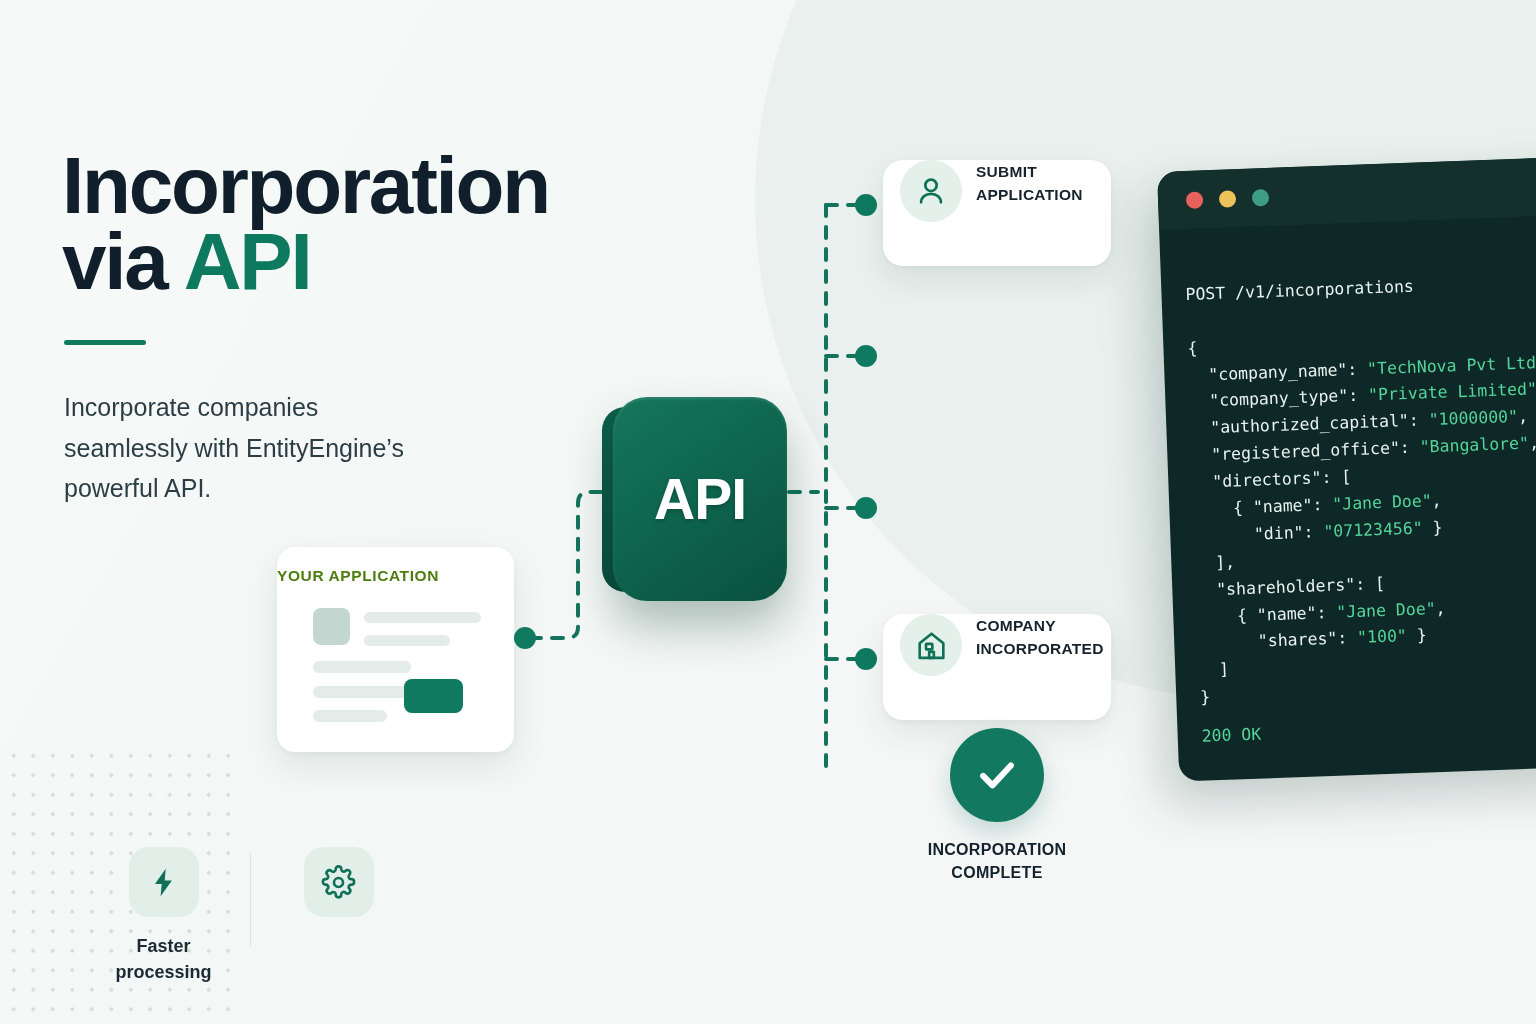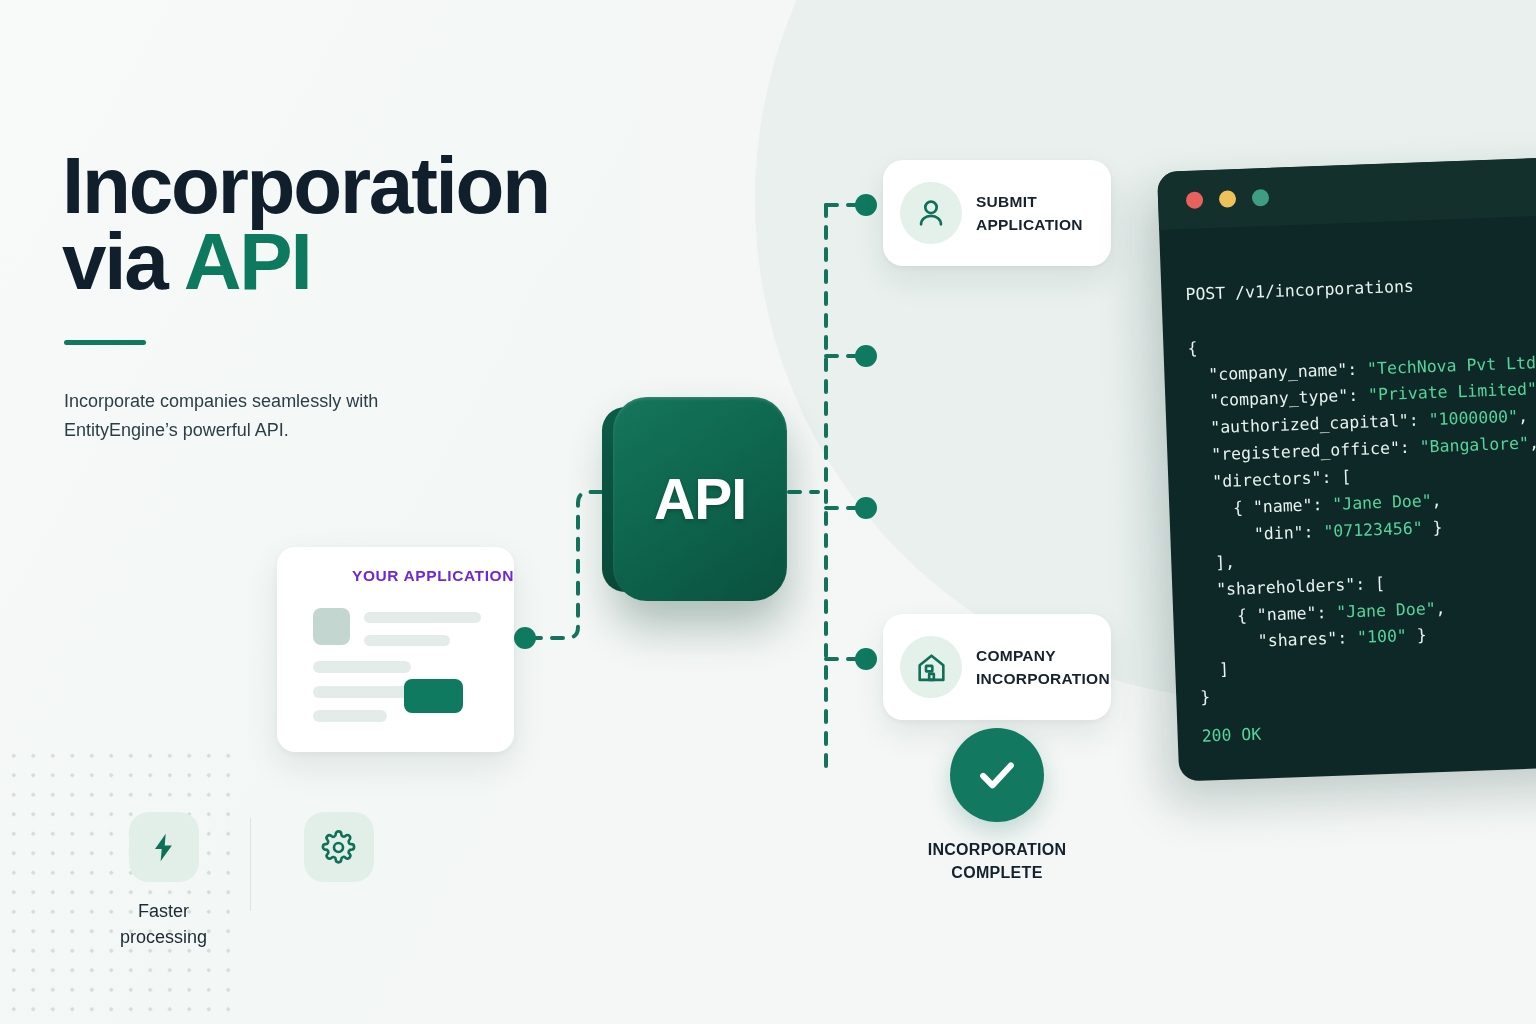--- a/index.html
+++ b/index.html
@@ -41,34 +41,34 @@
     letter-spacing:-2.2px;
     color:#101f2b;
   }
   .hero h1 .api-accent{color:#0d7a5f;}
   .hero .rule{
     width:82px;height:5px;border-radius:3px;background:#0f7a60;
     margin:40px 0 0 2px;
   }
   .hero p{
     margin:42px 0 0 2px;
-    font-size:18px;line-height:1.62;
+    font-size:25px;line-height:1.62;
     color:#2c3e45;
     max-width:380px;
   }
 
   
   .app-card{
     position:absolute;left:277px;top:547px;width:237px;height:205px;
     background:#fff;border-radius:18px;
     box-shadow:0 14px 34px rgba(25,60,50,.09), 0 2px 6px rgba(25,60,50,.05);
   }
   .app-card .app-title{
-    position:absolute;left:0;right:0;top:20px;text-align:right;
-    font-size:15.5px;font-weight:bold;letter-spacing:.6px;color:#6d28d9;padding-left:44px;
+    position:absolute;left:0;right:0;top:20px;text-align:left;
+    font-size:15.5px;font-weight:bold;letter-spacing:.6px;color:#4d7c0f;
   }
   .app-card .thumb{
     position:absolute;left:36px;top:61px;width:37px;height:37px;border-radius:8px;
     background:#c4d6d0;
   }
   .app-card .ln{position:absolute;border-radius:6px;background:#e4ecea;}
   .app-card .ln.l1{left:87px;top:65px;width:117px;height:11px;}
   .app-card .ln.l2{left:87px;top:88px;width:86px;height:11px;}
   .app-card .ln.l3{left:36px;top:114px;width:98px;height:12px;}
   .app-card .ln.l4{left:36px;top:139px;width:98px;height:12px;}
@@ -98,21 +98,21 @@
   }
 
   
   .connectors{position:absolute;left:0;top:0;width:1536px;height:1024px;pointer-events:none;}
 
   
   .step-card{
     position:absolute;left:883px;width:228px;height:106px;
     background:#fff;border-radius:20px;
     box-shadow:0 14px 32px rgba(25,60,50,.085), 0 2px 5px rgba(25,60,50,.05);
-    display:flex;align-items:center;
+    display:flex;align-items:flex-start;
   }
   .step-card .bubble{
     width:62px;height:62px;border-radius:50%;
     background:#e4f0ea;margin-left:17px;flex:0 0 auto;
     display:flex;align-items:center;justify-content:center;
   }
   .step-card .step-text{
     margin-left:14px;
     font-size:15.5px;font-weight:bold;letter-spacing:.25px;line-height:1.5;
     color:#16222c;
@@ -152,21 +152,21 @@
     font-family:"DejaVu Sans Mono", monospace;
     font-size:16.5px;line-height:1.63;
     color:#e8f2ef;
     white-space:pre;
   }
   .code-body .v{color:#55d49a;}
   .code-body .status{color:#55d49a;}
   .code-body .blank{display:block;height:12px;}
 
   
-  .features{position:absolute;left:76px;top:812px;width:700px;height:145px;display:flex;}
+  .features{position:absolute;left:76px;top:847px;width:700px;height:145px;display:flex;font-weight:bold;}
   .feature{position:relative;width:175px;text-align:center;}
   .feature .fbox{
     width:70px;height:70px;border-radius:20px;background:#e2efe9;
     margin:0 auto;display:flex;align-items:center;justify-content:center;
   }
   .feature .flabel{
     margin-top:17px;font-size:18px;line-height:1.42;color:#1b2a33;
   }
   .feature .divider{
     position:absolute;right:0;top:6px;width:1.5px;height:93px;background:#dde5e2;
@@ -247,21 +247,21 @@
 
   <div class="step-card" style="top:614px">
     <div class="bubble">
       <svg width="33" height="33" viewBox="0 0 24 24" fill="none" stroke="#0f7057" stroke-width="1.9" stroke-linejoin="round" stroke-linecap="round">
         <path d="M3.4 10.4 12 3.4l8.6 7V21H3.4z"></path>
         <rect x="8" y="10.8" width="4.6" height="4" rx="0.4"></rect>
         <path d="M10.3 16.6h3.4V21h-3.4z"></path>
       </svg>
     </div>
     <div class="step-text" style="white-space:pre-line">COMPANY
-INCORPORATION</div>
+INCORPORATED</div>
   </div>
 
   <div class="complete">
     <div class="circle">
       <svg width="52" height="52" viewBox="0 0 24 24" fill="none" stroke="#ffffff" stroke-width="2.8" stroke-linecap="round" stroke-linejoin="round">
         <path d="M5.6 12.4l4.3 4.4 8.5-9.2"></path>
       </svg>
     </div>
     <div class="ctext" style="white-space:pre-line">INCORPORATION
 COMPLETE</div>

